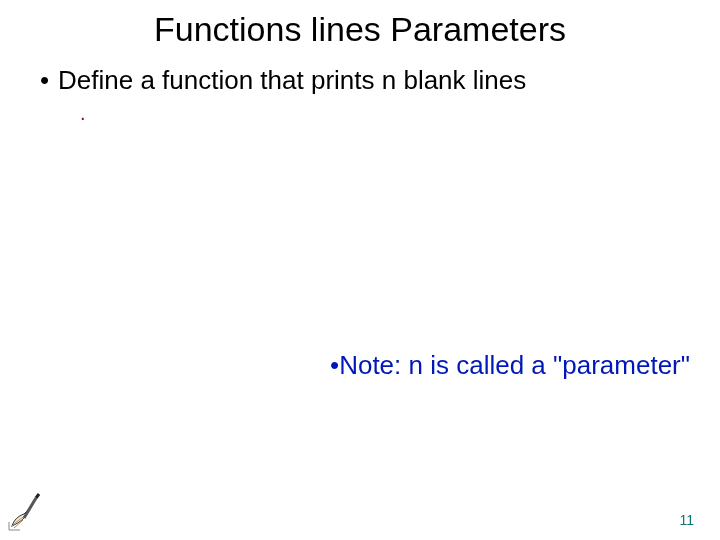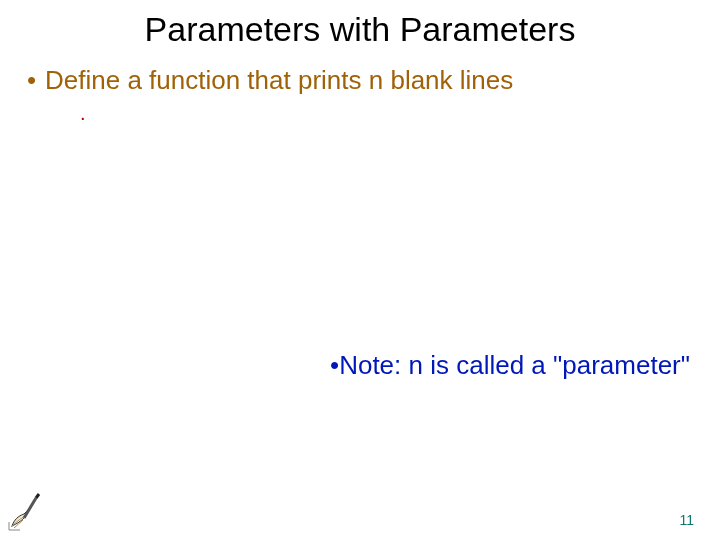--- a/index.html
+++ b/index.html
@@ -24,24 +24,24 @@
     left: 0;
     width: 100%;
     text-align: center;
     font-size: 34px;
     color: #000;
     font-weight: 400;
   }
   .bullet1 {
     position: absolute;
     top: 65px;
-    left: 27px;
+    left: 40px;
     right: 30px;
     font-size: 26px;
-    color: #a16207;
+    color: #000000;
   }
   .bullet1 .dot,
   .bullet2 .dot {
     display: inline-block;
     width: 18px;
   }
   .sub-dot {
     position: absolute;
     top: 102px;
     left: 80px;
@@ -75,21 +75,21 @@
   .pen-icon svg {
     width: 42px;
     height: 42px;
   }
 </style>
 </head>
 <body>
 
 <div class="slide">
 
-  <div class="title">Parameters with Parameters</div>
+  <div class="title">Functions lines Parameters</div>
 
   <div class="bullet1">
     <span class="dot">•</span><span>Define a function that prints n blank lines</span>
   </div>
 
   <div class="sub-dot">.</div>
 
   <div class="bullet2">
     <span class="dot">•</span><span>Note: n is called a "parameter"</span>
   </div>

